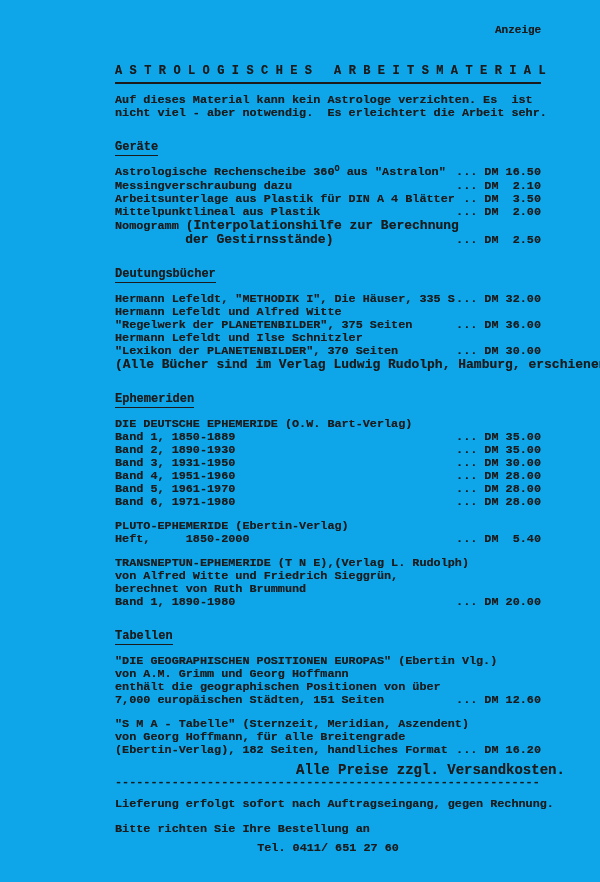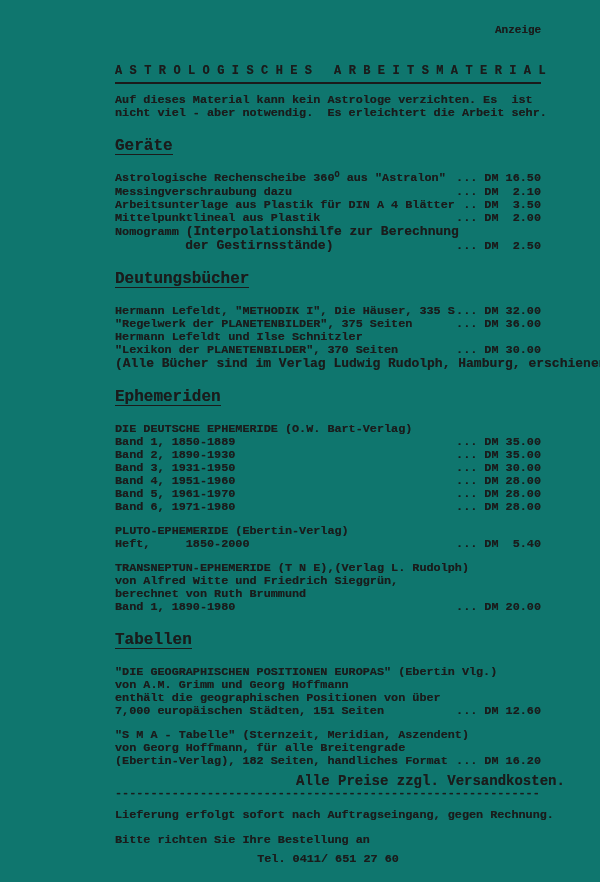--- a/index.html
+++ b/index.html
@@ -34,26 +34,26 @@
     display:flex; justify-content:space-between; align-items:baseline;
     font-size:11.8px; line-height:13px; white-space:pre;
   }
   .line .lt { flex:0 1 auto; }
   .line .rt { flex:none; }
   .sm { font-size:13px; }
   .sup { font-size:8.5px; position:relative; top:-4px; }
   .section { margin-top:17px; }
   .sec-head {
     display:inline-block;
-    font-size:16px; line-height:13px; white-space:pre;
+    font-size:12px; line-height:13px; white-space:pre;
     border-bottom:1.6px solid currentColor;
     padding-bottom:1px;
     margin-bottom:6px;
   }
-  .block { margin-top:11px; }
+  .block { margin-top:4px; }
   .block + .block { margin-top:11px; }
   .footer { margin-top:8px; }
   .ship-note {
     font-size:14px; line-height:10px; white-space:pre;
     margin-left:181px;
   }
   .divider {
     display:block; white-space:pre; overflow:hidden;
     font-size:11.8px; line-height:12px; margin-top:1px;
   }
@@ -66,21 +66,21 @@
   .addr-right { position:absolute; left:317px; top:0; }
   .addr-right .u { border-bottom:1.6px solid currentColor; }
   .tel {
     display:block; text-align:center; white-space:pre;
     font-size:11.8px; line-height:13px; margin-top:6px;
   }
 </style>
 </head>
 <body>
 
-<div class="page" style="background: #0f766e; color: rgb(27, 27, 27);">
+<div class="page" style="background: #0ea5e9; color: rgb(27, 27, 27);">
   <div class="corner-label">Anzeige</div>
 
   <div class="content">
     <div class="title">A S T R O L O G I S C H E S   A R B E I T S M A T E R I A L</div>
 
     <div class="intro">
       <div class="line">Auf dieses Material kann kein Astrologe verzichten. Es  ist</div>
       <div class="line">nicht viel - aber notwendig.  Es erleichtert die Arbeit sehr.</div>
     </div>
 
@@ -88,20 +88,21 @@
         <div class="section"><div class="sec-head">Geräte</div><div class="block">
             <div class="line"><span class="lt"><span>Astrologische Rechenscheibe 360</span><span class="sup">O</span><span> aus "Astralon"</span></span><span class="rt">... DM 16.50</span></div>
             <div class="line"><span class="lt">Messingverschraubung dazu</span><span class="rt">... DM  2.10</span></div>
             <div class="line"><span class="lt">Arbeitsunterlage aus Plastik für DIN A 4 Blätter</span><span class="rt">.. DM  3.50</span></div>
             <div class="line"><span class="lt">Mittelpunktlineal aus Plastik</span><span class="rt">... DM  2.00</span></div>
             <div class="line"><span class="lt"><span>Nomogramm </span><span class="sm">(Interpolationshilfe zur Berechnung</span></span></div>
             <div class="line"><span class="lt"><span class="sm">         der Gestirnsstände)</span></span><span class="rt">... DM  2.50</span></div>
           </div></div>
         <div class="section"><div class="sec-head">Deutungsbücher</div><div class="block">
             <div class="line"><span class="lt">Hermann Lefeldt, "METHODIK I", Die Häuser, 335 S</span><span class="rt">... DM 32.00</span></div>
+            <div class="line"><span class="lt">Hermann Lefeldt und Alfred Witte</span></div>
             <div class="line"><span class="lt">"Regelwerk der PLANETENBILDER", 375 Seiten</span><span class="rt">... DM 36.00</span></div>
             <div class="line"><span class="lt">Hermann Lefeldt und Ilse Schnitzler</span></div>
             <div class="line"><span class="lt">"Lexikon der PLANETENBILDER", 370 Seiten</span><span class="rt">... DM 30.00</span></div>
             <div class="line"><span class="lt"><span class="sm">(Alle Bücher sind im Verlag Ludwig Rudolph, Hamburg, erschienen)</span></span></div>
           </div></div>
         <div class="section"><div class="sec-head">Ephemeriden</div><div class="block">
             <div class="line"><span class="lt">DIE DEUTSCHE EPHEMERIDE (O.W. Bart-Verlag)</span></div>
             <div class="line"><span class="lt">Band 1, 1850-1889</span><span class="rt">... DM 35.00</span></div>
             <div class="line"><span class="lt">Band 2, 1890-1930</span><span class="rt">... DM 35.00</span></div>
             <div class="line"><span class="lt">Band 3, 1931-1950</span><span class="rt">... DM 30.00</span></div>

